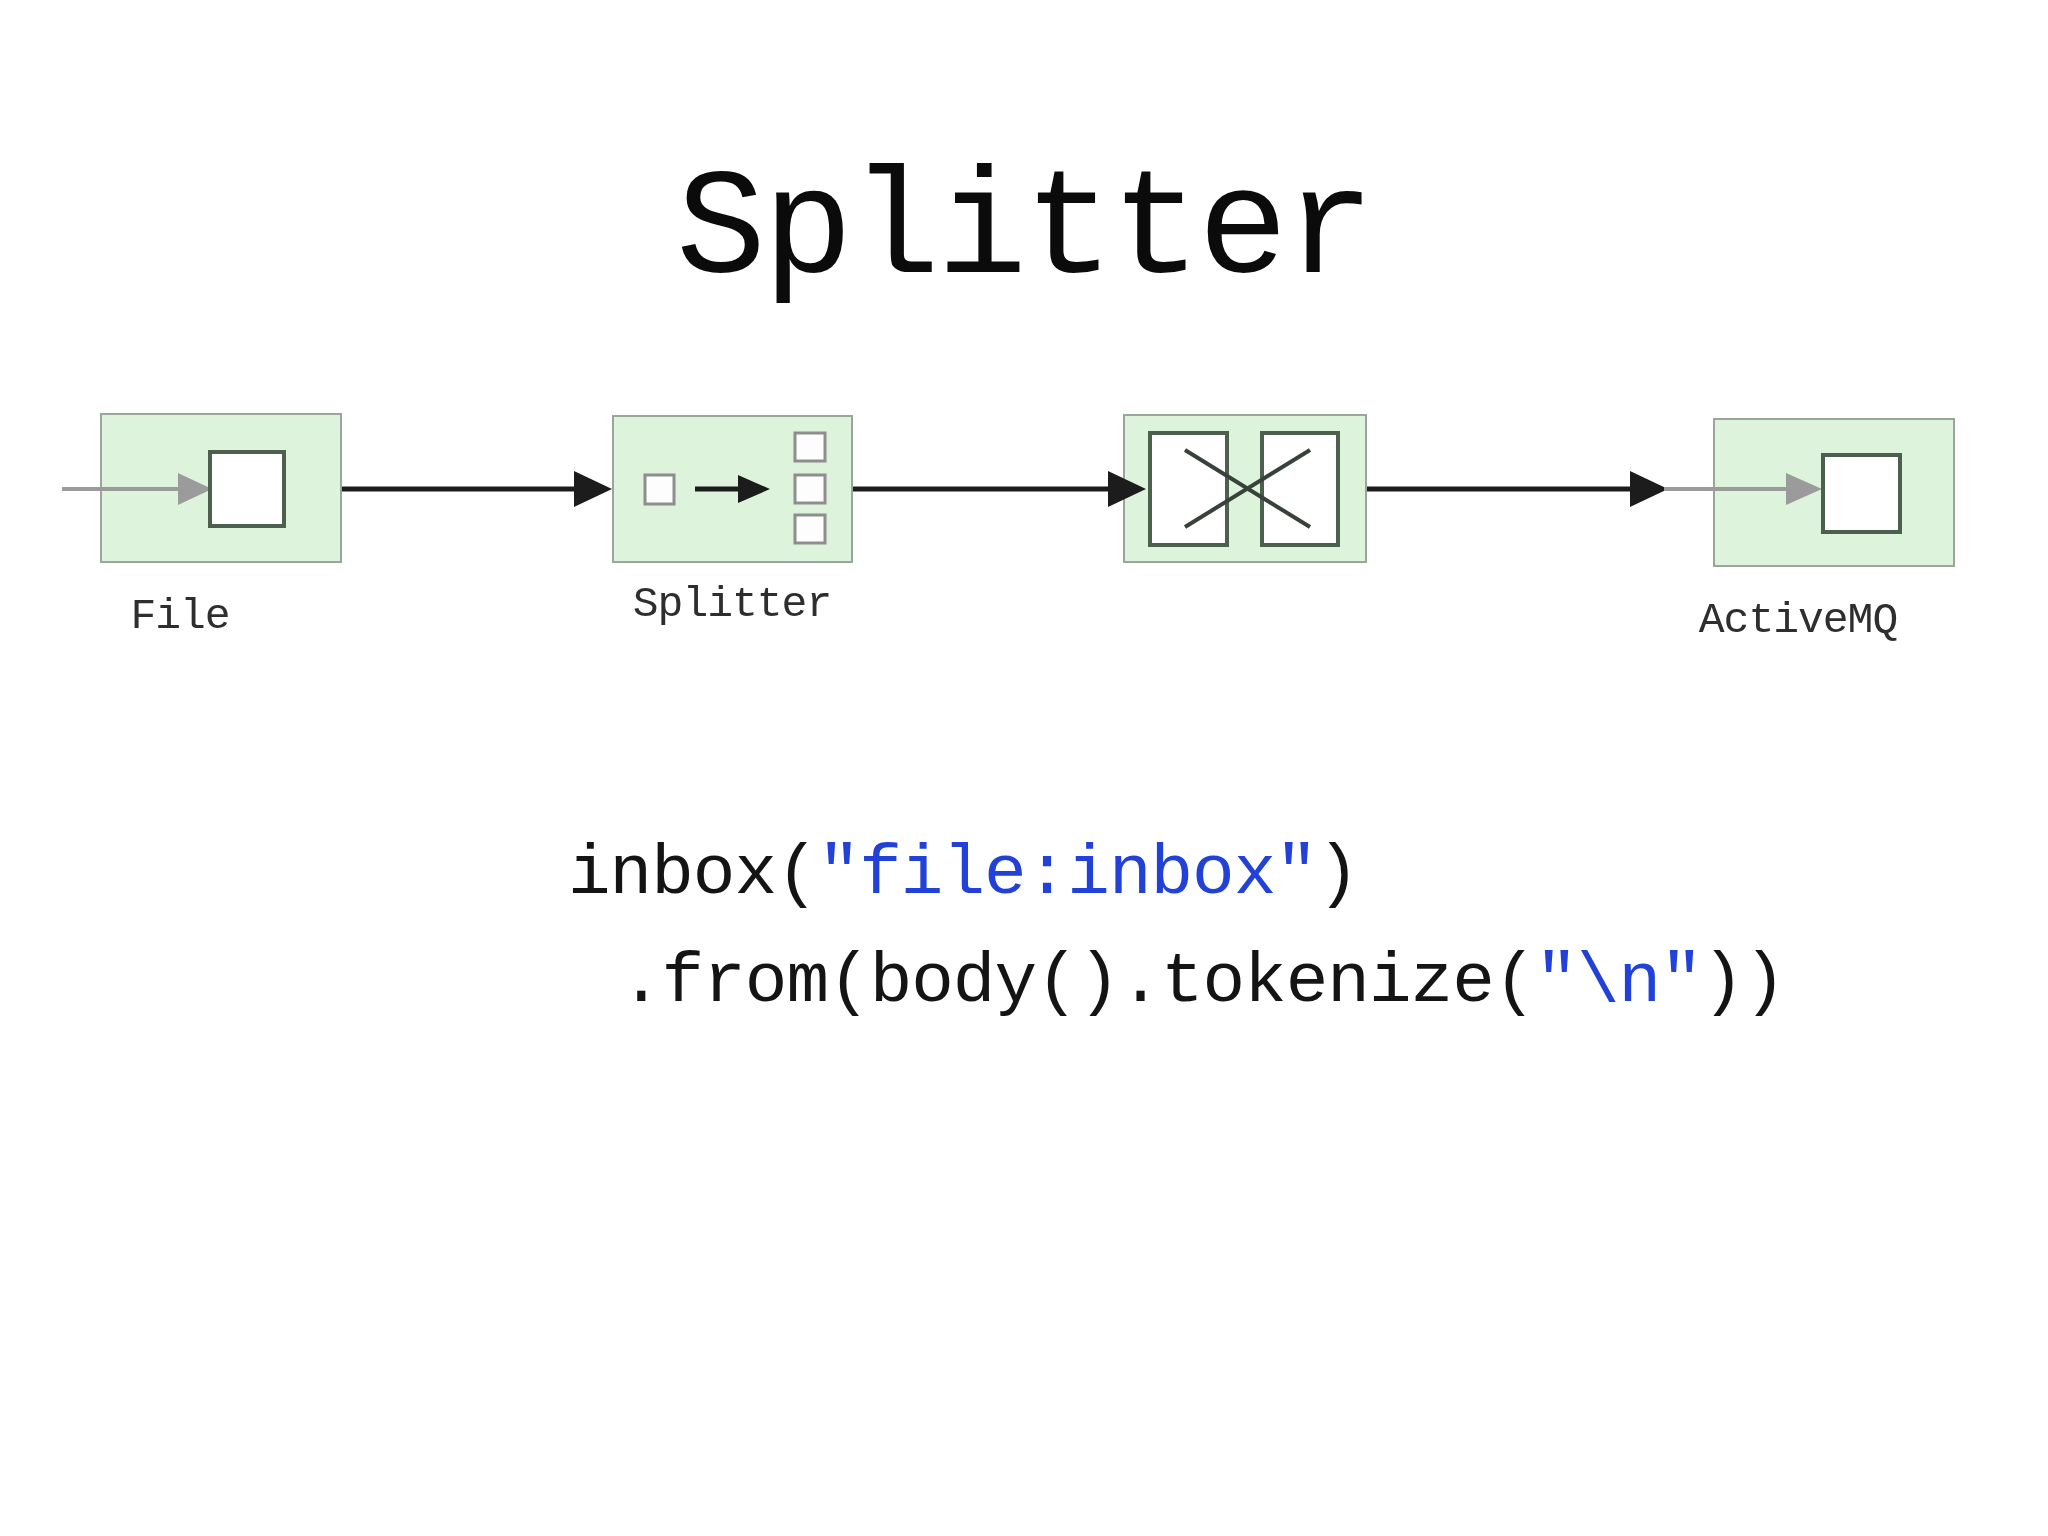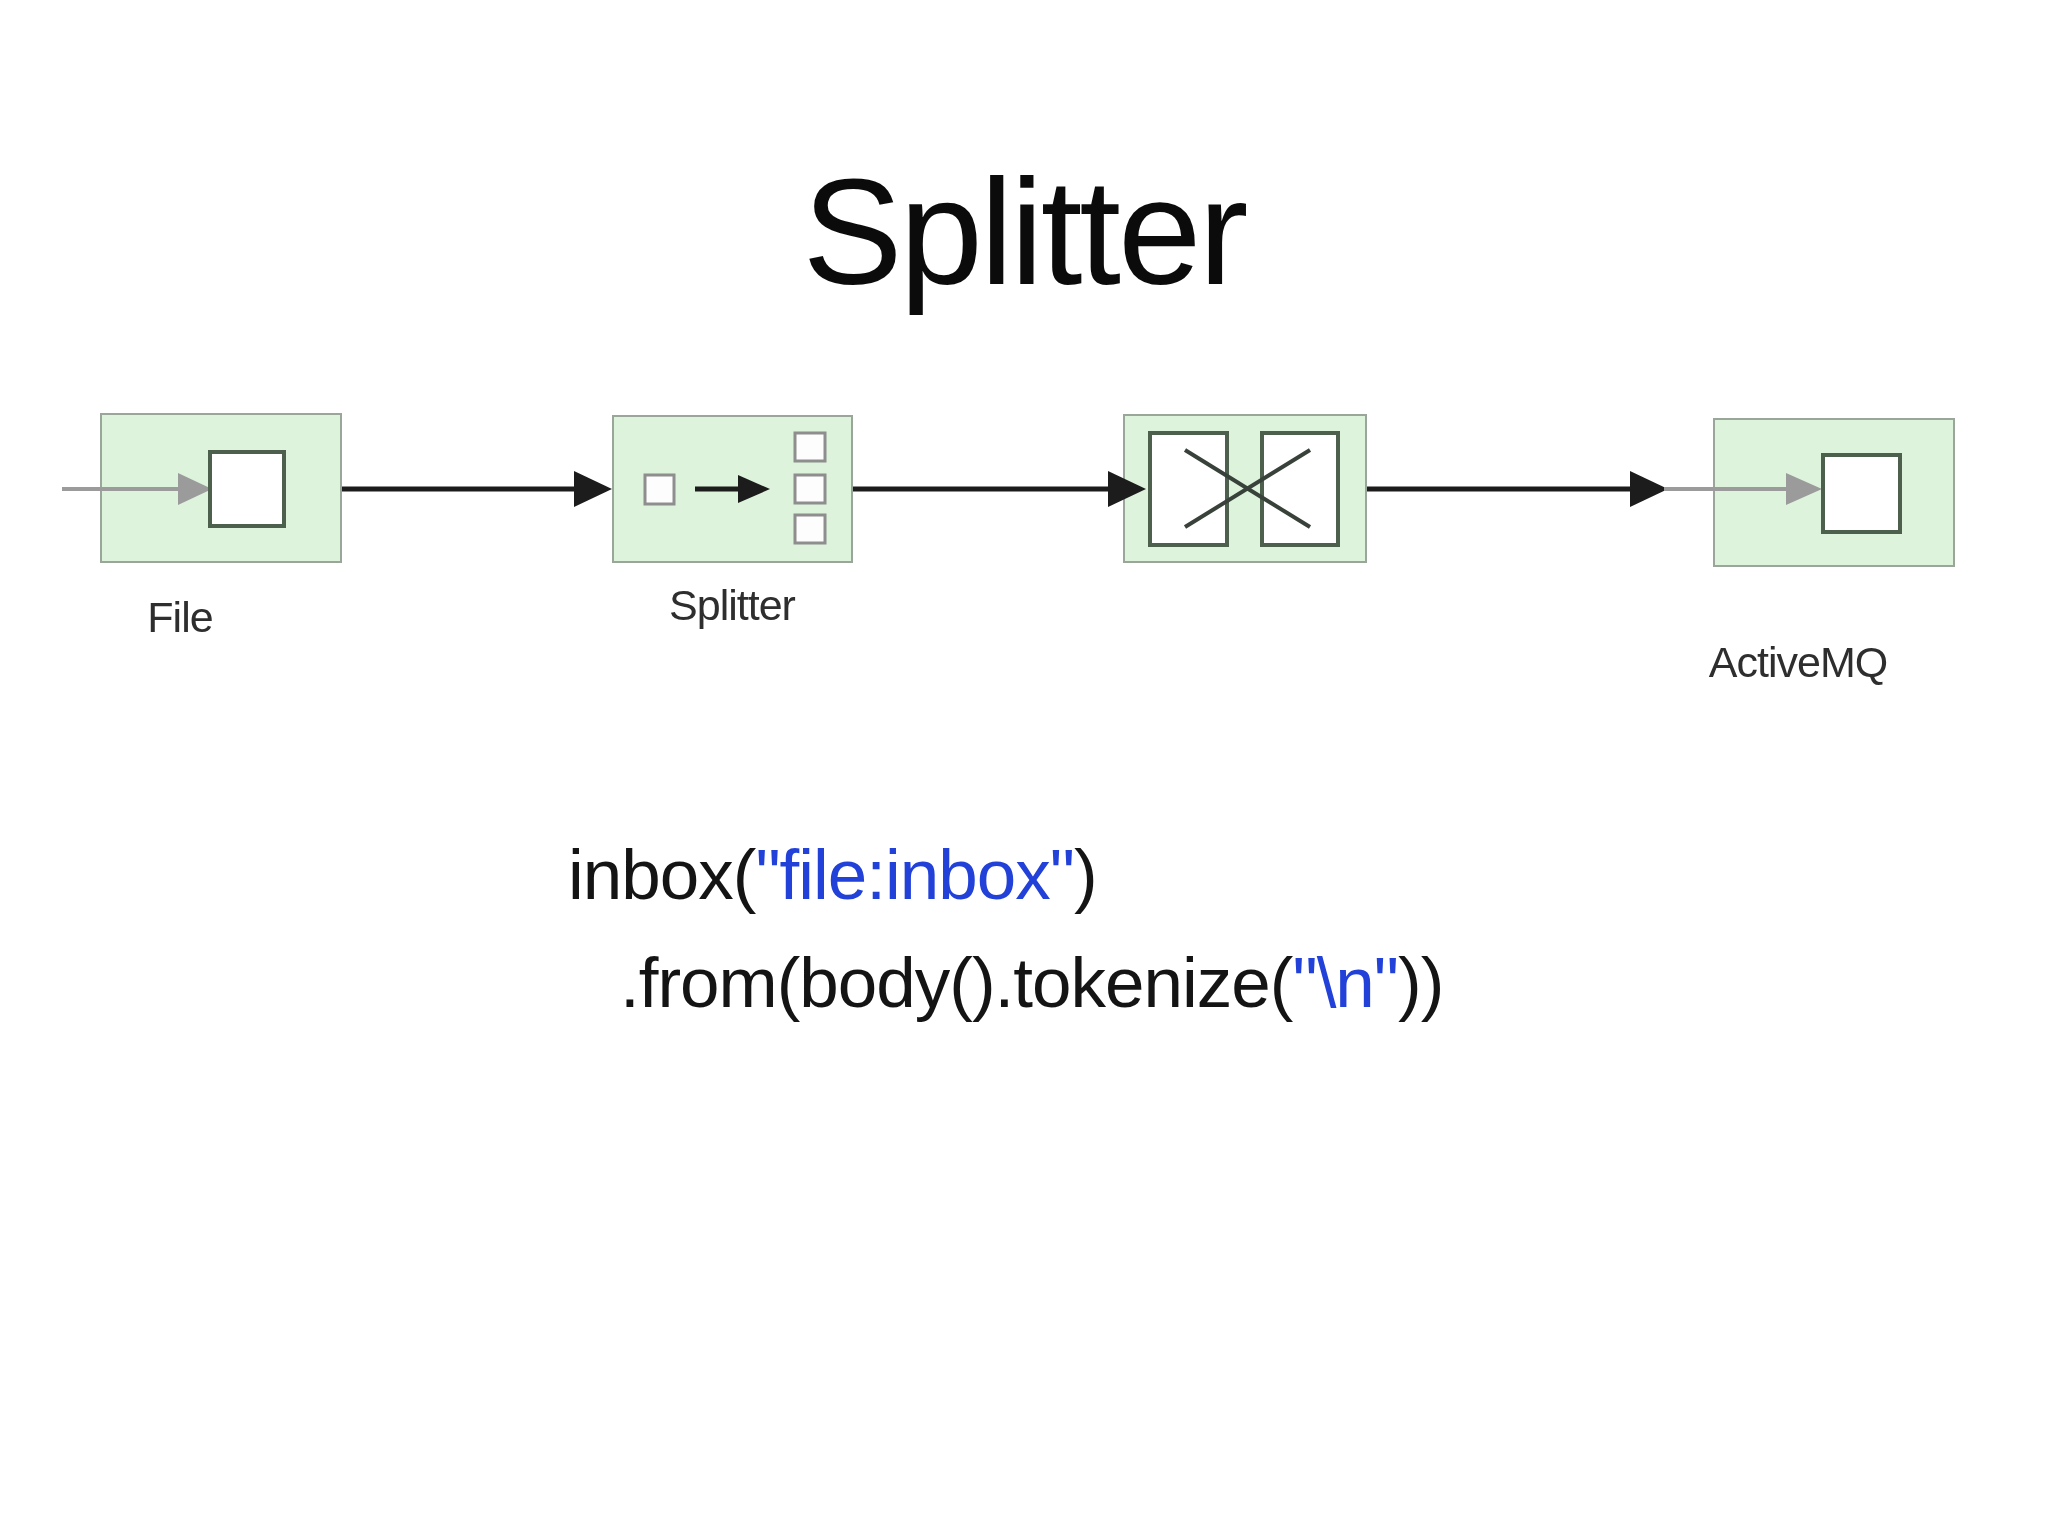--- a/index.html
+++ b/index.html
@@ -16,21 +16,21 @@
     --code-color:#141414;
     --code-blue:#2141d9;
   }
   *{margin:0;padding:0;box-sizing:border-box;}
   html,body{background:var(--bg);}
   body{
     width:2048px;height:1536px;
     font-family:"Liberation Sans","DejaVu Sans",sans-serif;
     position:relative;overflow:hidden;
   }
-  .slide{position:absolute;inset:0;background:var(--bg);}
+  .slide{position:absolute;inset:0;background:var(--bg);font-family:Liberation Mono, monospace;}
   .title{
     position:absolute;left:0;top:150px;width:100%;
     text-align:center;
     font-size:150px;font-weight:400;letter-spacing:-3px;
     color:var(--title-color);line-height:1.1;
   }
   .node{
     position:absolute;
     background:var(--box-fill);
     border:2px solid var(--box-border);
@@ -51,21 +51,21 @@
   .small-sq{fill:#fdfdfd;stroke:var(--small-border);stroke-width:3;}
   .x-line{stroke:var(--x-line);stroke-width:4;fill:none;}
   .node-label{
     position:absolute;transform:translateX(-50%);
     font-size:43px;letter-spacing:-1px;color:var(--label-color);
     text-align:left;line-height:50px;white-space:nowrap;
   }
   .label-file{left:180px;top:592px;}
   .label-splitter{left:732px;top:580px;}
   .label-custom{left:1243px;top:578px;}
-  .label-activemq{left:1798px;top:596px;margin-top:41px;}
+  .label-activemq{left:1798px;top:596px;}
   .code-line{
     position:absolute;
     font-size:71px;letter-spacing:-1px;line-height:1.15;
     color:var(--code-color);white-space:nowrap;
   }
   .code-line-1{left:568px;top:834px;}
   .code-line-2{left:620px;top:942px;}
   .lit{color:var(--code-blue);}
 </style>
 </head>

